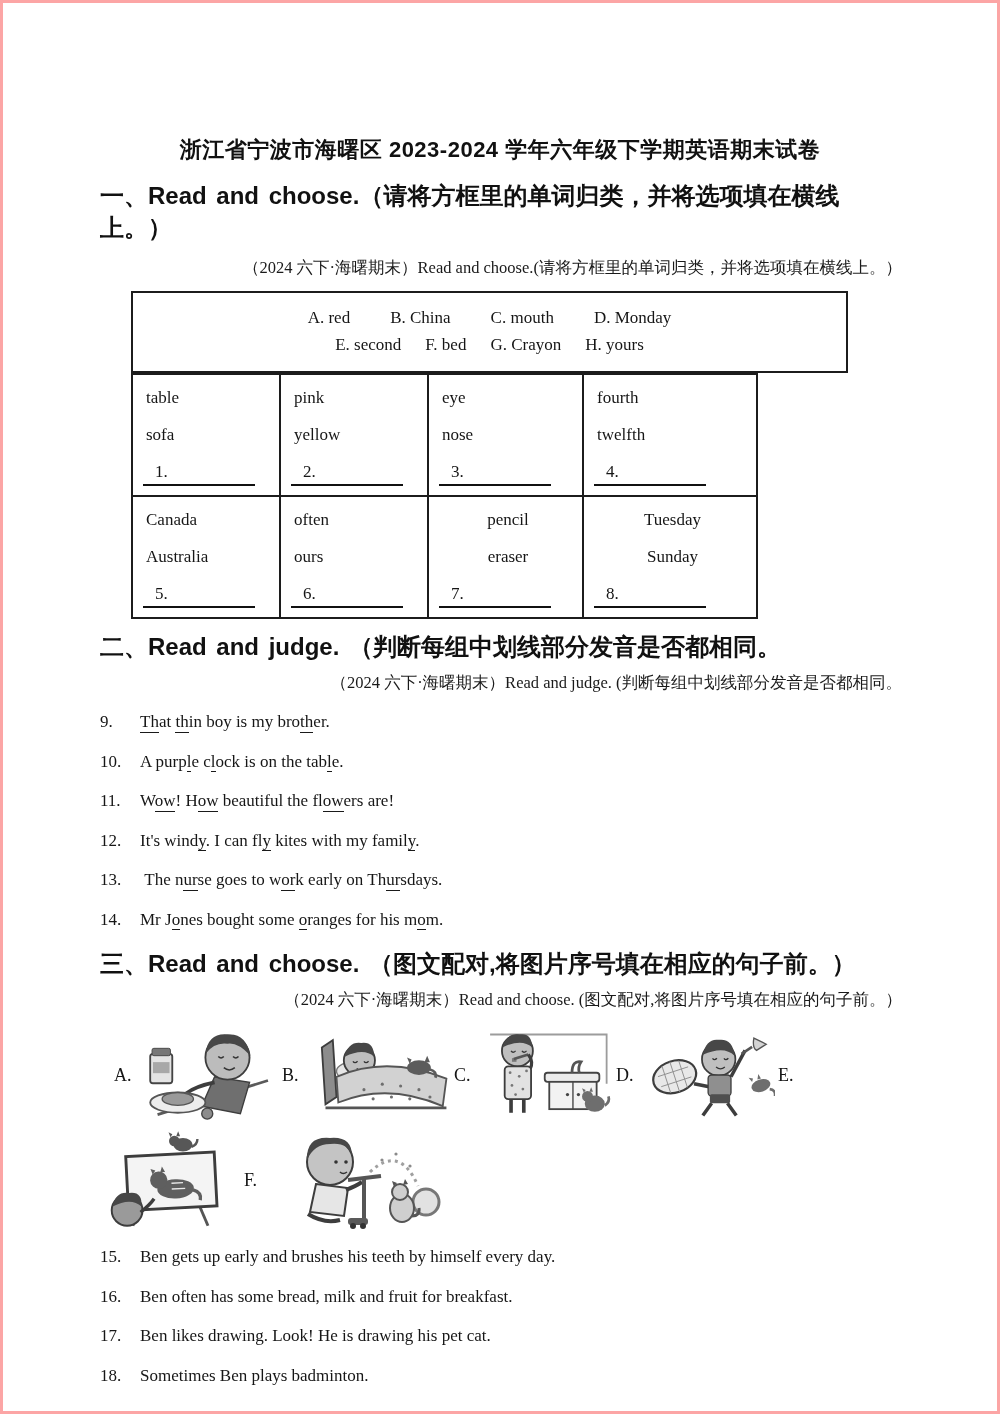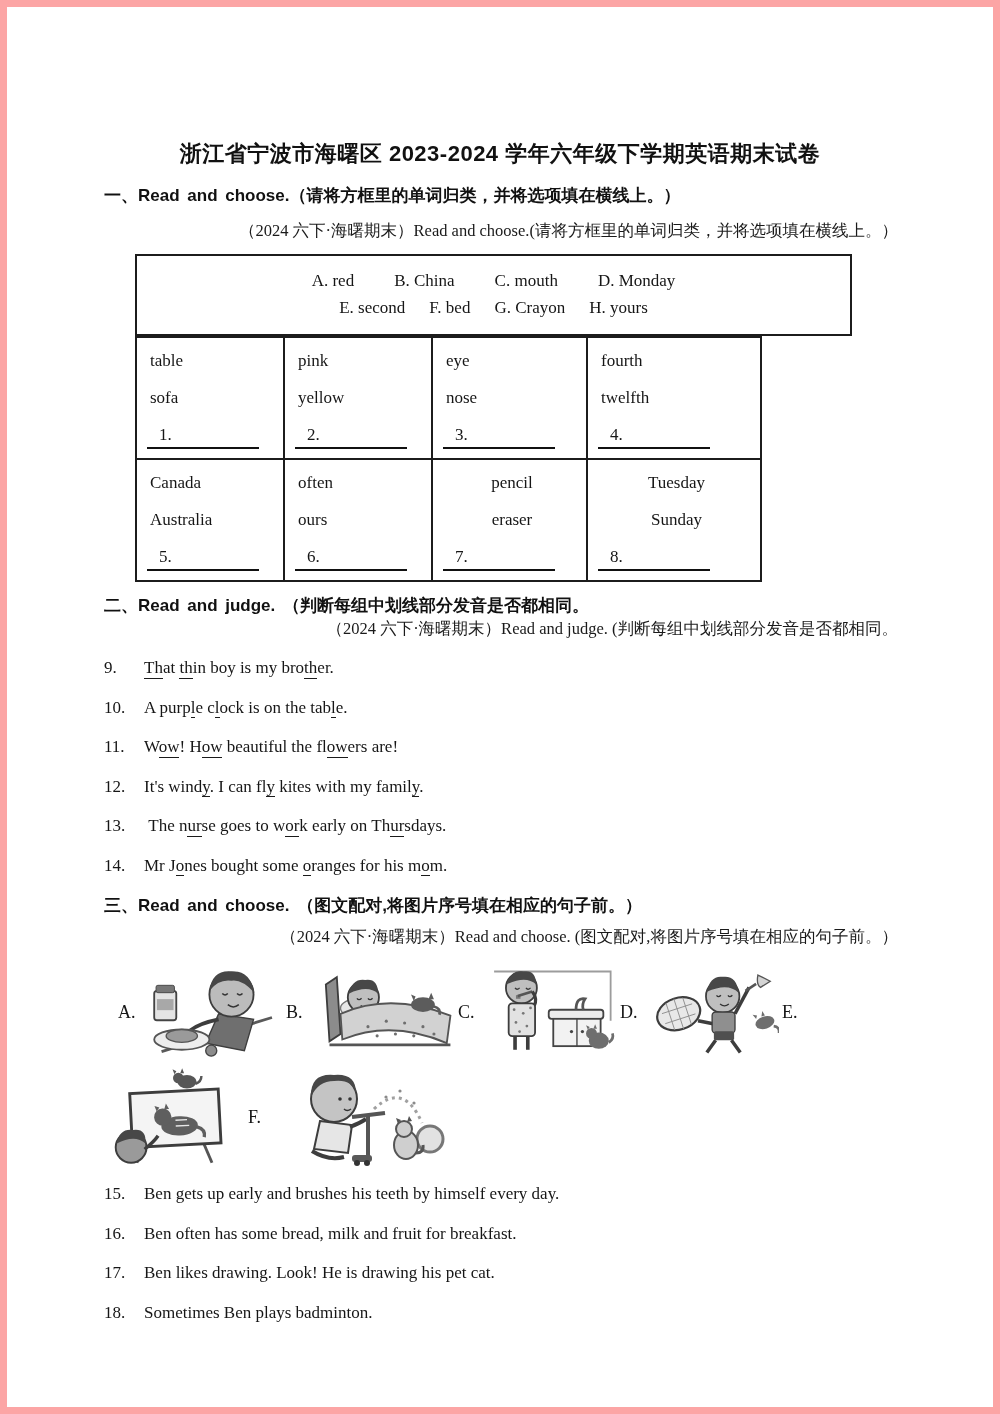--- a/index.html
+++ b/index.html
@@ -1,31 +1,31 @@
 <!DOCTYPE html>
 <html><head>
 <meta charset="utf-8">
 <style>
   html,body{margin:0;padding:0;}
   body{
     width:1000px;height:1414px;background:#ffffff;
     font-family:"Liberation Serif",serif;color:#161616;
     position:relative;overflow:hidden;
   }
-  .sheet{position:absolute;inset:0;border:7px solid #fca5a5;box-sizing:border-box;}
+  .sheet{position:absolute;inset:0;border:3px solid #fca5a5;box-sizing:border-box;}
   .content{padding:0 95px;box-sizing:border-box;}
 
   .paper-title{
     margin:132px 0 0 0;text-align:center;
     font-family:"Liberation Sans",sans-serif;font-weight:700;font-size:22px;
     letter-spacing:.5px;color:#111;
   }
   .sec-heading{
     font-family:"Liberation Sans",sans-serif;font-weight:700;
-    font-size:17px;color:#111;margin:15px 0 0 2px;word-spacing:3px;
+    font-size:24px;color:#111;margin:15px 0 0 2px;word-spacing:3px;
   }
   .source-note{font-size:16.5px;margin:13px 0 0 5px;color:#1a1a1a;text-align:right;}
 
   
   .word-bank{
     border:2px solid #1c1c1c;width:717px;margin:12px 0 0 33px;
     padding:11px 0 13px 0;box-sizing:border-box;
   }
   .wb-row{display:flex;justify-content:center;gap:40px;font-size:17px;line-height:27px;}
   .wb-row.second{gap:24px;}
@@ -151,21 +151,21 @@
           <span class="w">Tuesday</span>
           <span class="w">Sunday</span>
           <span class="blank">8.</span>
         </div>
             </td>
       </tr>
     </tbody>
       </table>
 
     <div class="sec-heading" style="margin-top:12px">二、Read and judge. （判断每组中划线部分发音是否都相同。</div>
-    <div class="source-note" style="margin-top:1px">（2024 六下·海曙期末）Read and judge. (判断每组中划线部分发音是否都相同。</div>
+    <div class="source-note" style="margin-top:9px">（2024 六下·海曙期末）Read and judge. (判断每组中划线部分发音是否都相同。</div>
 
     <div class="q-block">
       <div class="q-item">
         <span class="q-num">9.</span>
         <span class="q-text"><u>Th</u>at <u>th</u>in boy is my bro<u>th</u>er.</span>
       </div>
       <div class="q-item">
         <span class="q-num">10.</span>
         <span class="q-text">A purp<u>l</u>e c<u>l</u>ock is on the tab<u>l</u>e.</span>
       </div>

